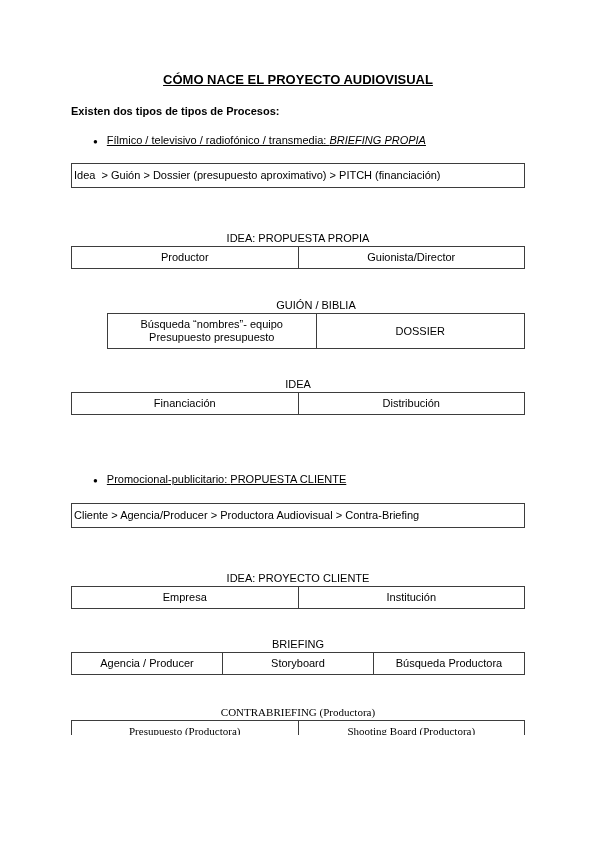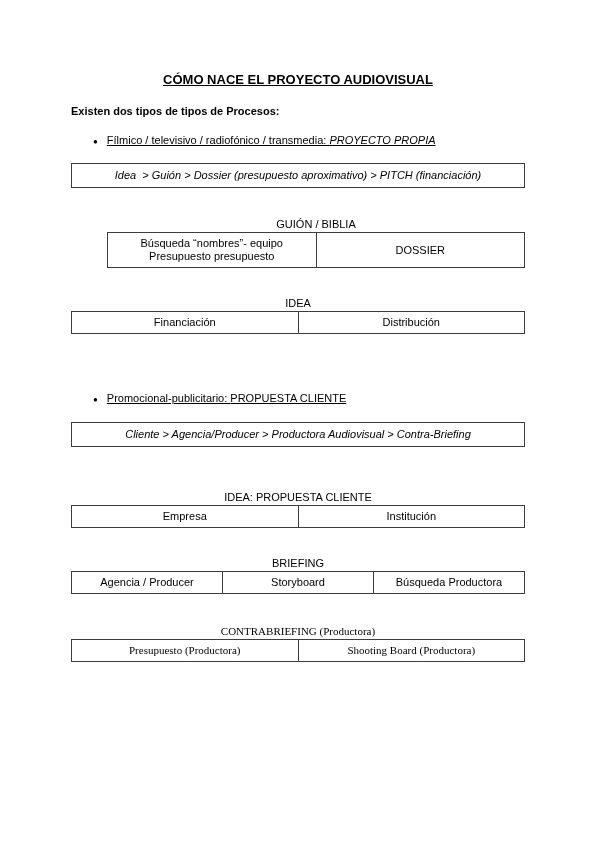--- a/index.html
+++ b/index.html
@@ -45,24 +45,22 @@
     margin-right: 9px;
     flex: 0 0 auto;
   }
   .bullet-row .bullet-text {
     text-decoration: underline;
   }
   .bullet-row.second { margin-top: 58px; }
   .flow-box {
     margin-top: 15px;
     border: 1.5px solid #3d3d3d;
-    text-align: center;
     padding: 5px 2px;
     white-space: pre;
-    font-style: italic;
   }
   .flow-box.second { margin-top: 16px; }
   .section { margin-top: 0; }
   .sec-title {
     text-align: center;
     margin-bottom: 1px;
   }
   .sec-1 { margin-top: 44px; }
   .sec-2 { margin-top: 30px; padding-left: 36px; }
   .sec-3 { margin-top: 29px; }
@@ -88,25 +86,36 @@
 
 <div class="page">
   <div class="content">
 
     <div class="doc-title">CÓMO NACE EL PROYECTO AUDIOVISUAL</div>
 
     <p class="intro">Existen dos tipos de tipos de Procesos:</p>
 
     <div class="bullet-row">
       <span class="marker">●</span>
-      <span class="bullet-text"><span>Fílmico / televisivo / radiofónico / transmedia: </span><span class="italic">PROYECTO PROPIA</span></span>
+      <span class="bullet-text"><span>Fílmico / televisivo / radiofónico / transmedia: </span><span class="italic">BRIEFING PROPIA</span></span>
     </div>
 
     <div class="flow-box"><span>Idea  &gt; Guión &gt; Dossier (presupuesto aproximativo) &gt; PITCH (financiación)</span></div>
 
+    <div class="section sec-1">
+      <div class="sec-title">IDEA: PROPUESTA PROPIA</div>
+      <table class="cells">
+        <tbody>
+            <tr>
+          <td>Productor</td>
+          <td>Guionista/Director</td>
+        </tr>
+      </tbody>
+        </table>
+    </div>
 
     <div class="section sec-2">
       <div class="sec-title">GUIÓN / BIBLIA</div>
       <table class="cells">
         <tbody>
             <tr>
           <td>Búsqueda “nombres”- equipo
 Presupuesto presupuesto</td>
           <td>DOSSIER</td>
         </tr>
@@ -127,21 +136,21 @@
     </div>
 
     <div class="bullet-row second">
       <span class="marker">●</span>
       <span class="bullet-text"><span>Promocional-publicitario: </span><span>PROPUESTA CLIENTE</span></span>
     </div>
 
     <div class="flow-box second"><span>Cliente &gt; Agencia/Producer &gt; Productora Audiovisual &gt; Contra-Briefing</span></div>
 
     <div class="section sec-4">
-      <div class="sec-title">IDEA: PROPUESTA CLIENTE</div>
+      <div class="sec-title">IDEA: PROYECTO CLIENTE</div>
       <table class="cells">
         <tbody>
             <tr>
           <td>Empresa</td>
           <td>Institución</td>
         </tr>
       </tbody>
         </table>
     </div>
 

